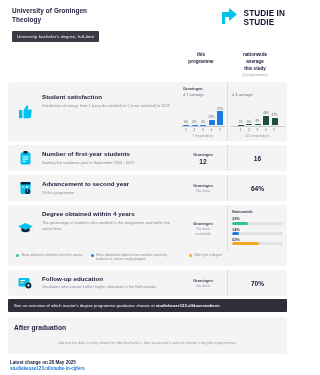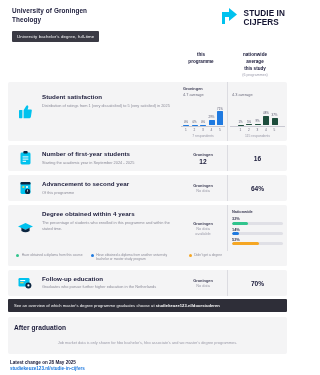--- a/index.html
+++ b/index.html
@@ -101,21 +101,21 @@
       <div class="degree-badge">University bachelor's degree, full-time</div>
     </div>
     <div class="logo">
       <span class="logo-mark">
         <svg width="22" height="17" viewBox="0 0 22 17">
           <path d="M1 4 L8 4 L8 0 L16 6.5 L8 13 L8 9 L4 9 L4 16 L1 16 Z" fill="#00c2ee"></path>
         </svg>
       </span>
       <span>
         <div class="logo-text">STUDIE IN</div>
-        <div class="logo-text">CIJFERS</div>
+        <div class="logo-text">STUDIE</div>
       </span>
     </div>
   </div>
 
   <div class="col-head">
     <div class="c1">
       <div>this</div>
       <div>programme</div>
     </div>
     <div class="c2">

